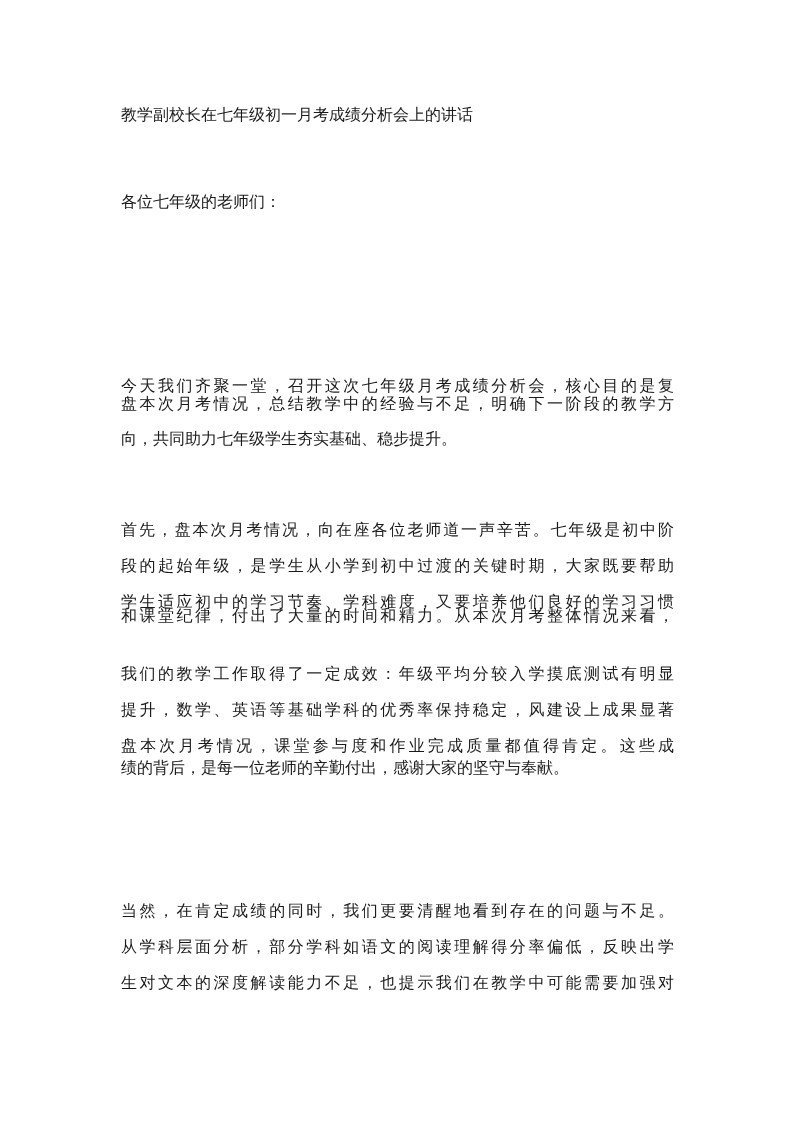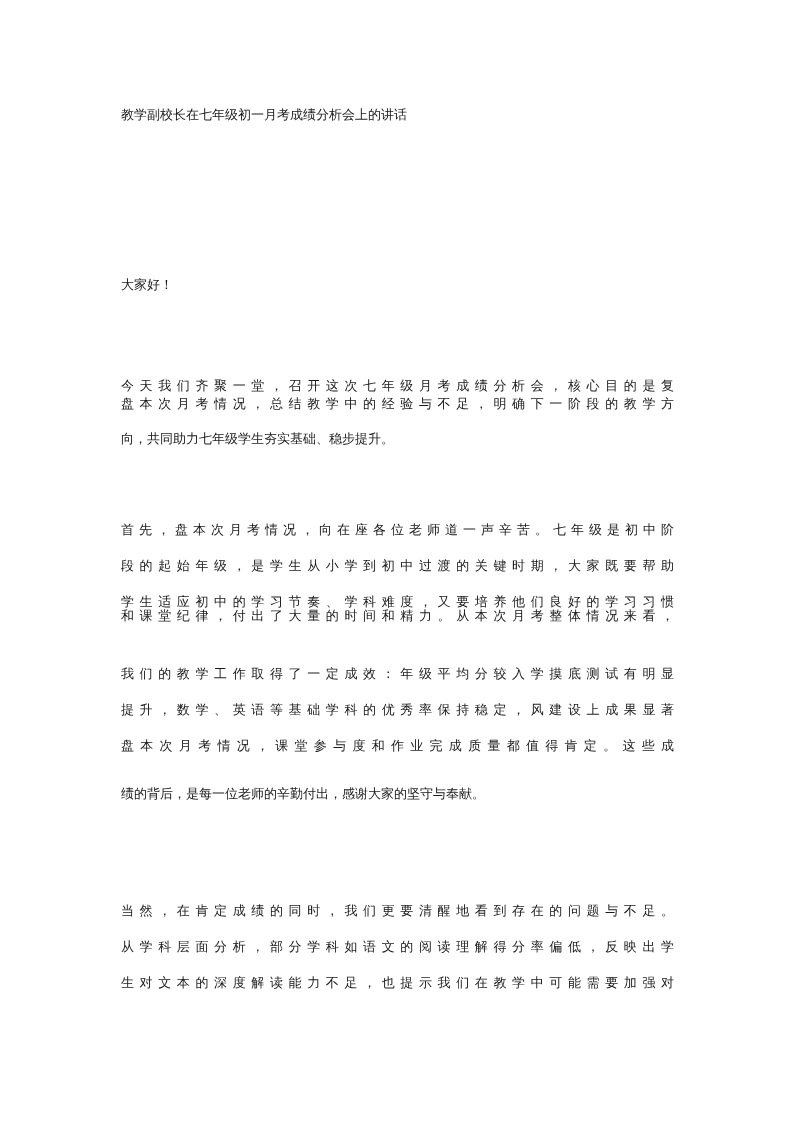--- a/index.html
+++ b/index.html
@@ -21,57 +21,57 @@
       width: 793px;
       height: 1122px;
       background: #fff;
     }
     .line {
       position: absolute;
       left: 121px;
       width: 553px;
       height: 24px;
       line-height: 24px;
-      font-size: 13px;
+      font-size: 16px;
       white-space: nowrap;
       overflow: visible;
     }
     .line.full {
       text-align: justify;
       text-align-last: justify;
     }
     .line.last {
       text-align: left;
     }
   </style>
 </head>
 <body>
 
 <div class="page">
 
   <div class="line last" style="top:103px">教学副校长在七年级初一月考成绩分析会上的讲话</div>
 
+  <div class="line last" style="top:190px">各位七年级的老师们：</div>
 
-  <div class="line last" style="top:273px">大家好！</div>
 
   <div>
     <div class="line full" style="top:374px">今天我们齐聚一堂，召开这次七年级月考成绩分析会，核心目的是复</div>
     <div class="line full" style="top:392px">盘本次月考情况，总结教学中的经验与不足，明确下一阶段的教学方</div>
     <div class="line last" style="top:427px">向，共同助力七年级学生夯实基础、稳步提升。</div>
   </div>
 
   <div>
     <div class="line full" style="top:518px">首先，盘本次月考情况，向在座各位老师道一声辛苦。七年级是初中阶</div>
     <div class="line full" style="top:554px">段的起始年级，是学生从小学到初中过渡的关键时期，大家既要帮助</div>
     <div class="line full" style="top:590px">学生适应初中的学习节奏、学科难度，又要培养他们良好的学习习惯</div>
     <div class="line full" style="top:604px">和课堂纪律，付出了大量的时间和精力。从本次月考整体情况来看，</div>
     <div class="line full" style="top:662px">我们的教学工作取得了一定成效：年级平均分较入学摸底测试有明显</div>
     <div class="line full" style="top:698px">提升，数学、英语等基础学科的优秀率保持稳定，风建设上成果显著</div>
     <div class="line full" style="top:734px">盘本次月考情况，课堂参与度和作业完成质量都值得肯定。这些成</div>
-    <div class="line last" style="top:782px">绩的背后，是每一位老师的辛勤付出，感谢大家的坚守与奉献。</div>
+    <div class="line last" style="top:756px">绩的背后，是每一位老师的辛勤付出，感谢大家的坚守与奉献。</div>
   </div>
 
   <div>
     <div class="line full" style="top:899px">当然，在肯定成绩的同时，我们更要清醒地看到存在的问题与不足。</div>
     <div class="line full" style="top:935px">从学科层面分析，部分学科如语文的阅读理解得分率偏低，反映出学</div>
     <div class="line full" style="top:971px">生对文本的深度解读能力不足，也提示我们在教学中可能需要加强对</div>
   </div>
 
 </div>
 

